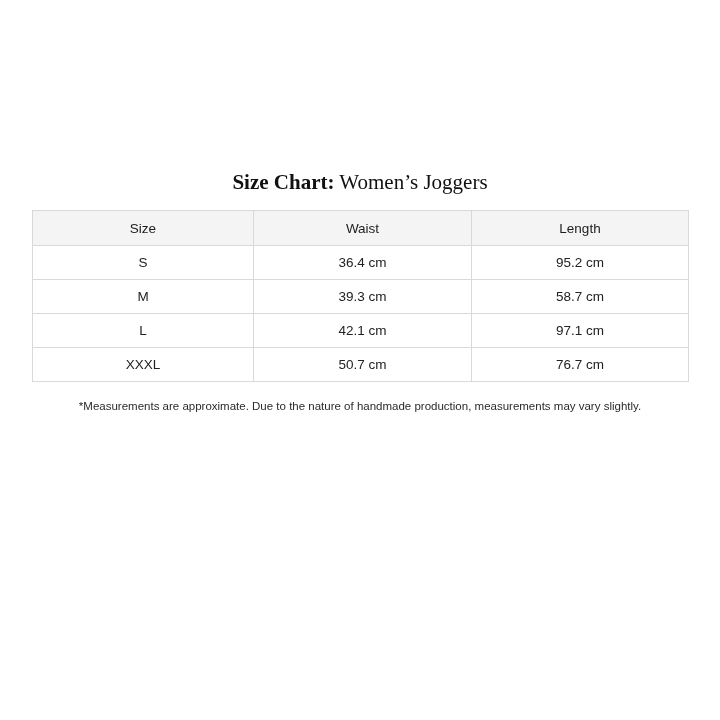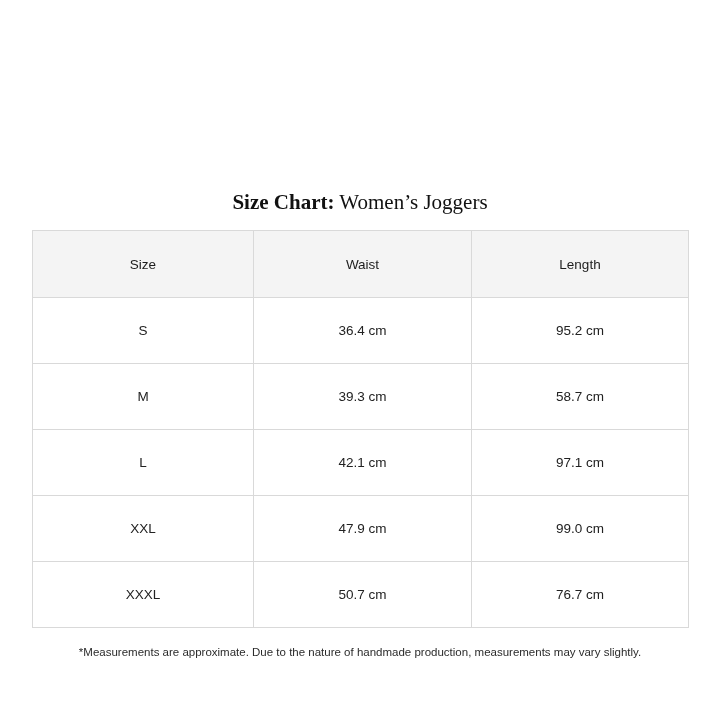--- a/index.html
+++ b/index.html
@@ -16,21 +16,21 @@
   }
   .page {
     position: relative;
     width: 720px;
     height: 720px;
     box-sizing: border-box;
   }
   .content {
     position: absolute;
     left: 32px;
-    top: 188px;
+    top: 168px;
     width: 656px;
   }
   .chart-title {
     text-align: center;
     font-family: "Liberation Serif", serif;
     font-size: 21px;
     line-height: 28px;
     color: #111111;
     margin: 0 0 14px 0;
     white-space: nowrap;
@@ -47,21 +47,21 @@
     table-layout: fixed;
   }
   table.size-table th,
   table.size-table td {
     border: 1px solid #d9d9d9;
     text-align: center;
     font-size: 13.5px;
     color: #222222;
     font-weight: normal;
     height: 33px;
-    padding: 16px;
+    padding: 0;
   }
   table.size-table thead th {
     background: #f4f4f4;
     color: #1c1c1c;
     height: 34px;
     font-size: 13.5px;
   }
   table.size-table col.c-size { width: 221px; }
   table.size-table col.c-waist { width: 218px; }
   table.size-table col.c-length { width: 217px; }
@@ -106,25 +106,20 @@
           <td>M</td>
           <td>39.3 cm</td>
           <td>58.7 cm</td>
         </tr>
         <tr>
           <td>L</td>
           <td>42.1 cm</td>
           <td>97.1 cm</td>
         </tr>
         <tr>
-          <td>XXL</td>
-          <td>47.9 cm</td>
-          <td>99.0 cm</td>
-        </tr>
-        <tr>
           <td>XXXL</td>
           <td>50.7 cm</td>
           <td>76.7 cm</td>
         </tr>
       </tbody>
     </table>
 
     <div class="footnote">*Measurements are approximate. Due to the nature of handmade production, measurements may vary slightly.</div>
 
   </div>

